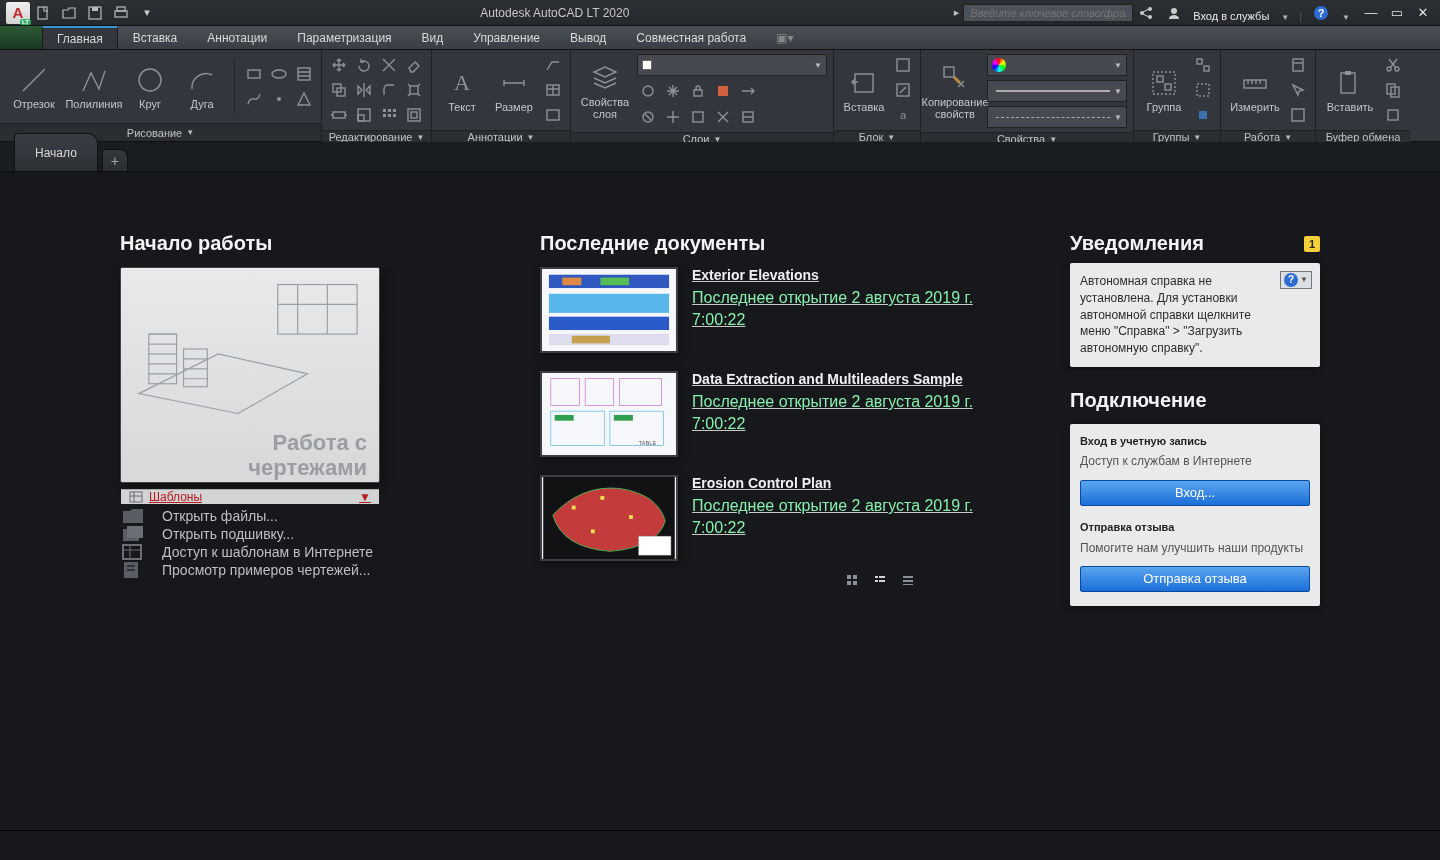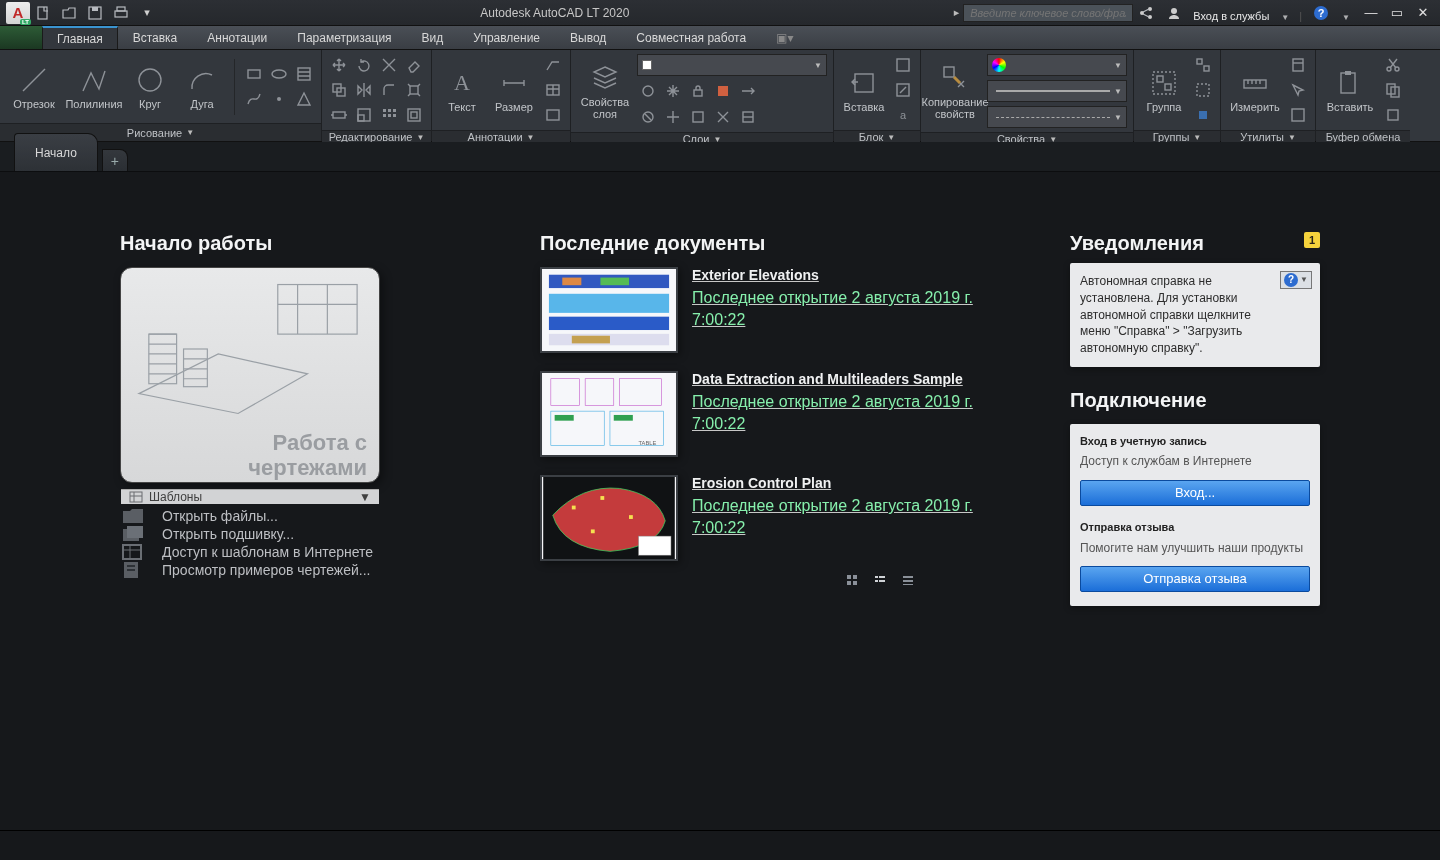--- a/index.html
+++ b/index.html
@@ -146,41 +146,41 @@
   }
 
   
   .startpage{flex:1;display:flex;gap:40px;padding:60px 28px 20px 120px;overflow:hidden;}
   .col-left{width:380px;flex-shrink:0;}
   .col-mid{width:490px;flex-shrink:0;}
   .col-right{width:250px;flex-shrink:0;}
   h2.sec{color:#f3f4f5;font-size:20px;font-weight:600;margin-bottom:12px;}
   .start-card{
     width:260px;height:216px;background:linear-gradient(#e8e9ea,#d7d8d9);
-    border:1px solid #444;border-radius:12px;
+    border:1px solid #444;border-radius:2px;
     display:flex;flex-direction:column;position:relative;
     box-shadow:3px 3px 10px rgba(0,0,0,.4);
   }
   .card-graphic{flex:1;display:flex;align-items:flex-end;justify-content:flex-start;padding:6px 8px;}
   .card-title{font-size:22px;color:#9a9da1;font-weight:600;text-align:right;padding:0 12px 8px 0;line-height:1.15;}
-  .card-footer{height:28px;border-top:1px solid #aaa;display:flex;align-items:center;padding:0 8px;color:#404040;background:#d2d3d5;justify-content:space-between;}
+  .card-footer{height:28px;border-top:1px solid #aaa;display:flex;align-items:center;padding:0 8px;color:#b91c1c;background:#d2d3d5;justify-content:space-between;text-decoration:underline;}
   .link-list{margin-top:24px;display:flex;flex-direction:column;}
   .link-item{display:flex;align-items:center;gap:16px;color:#bdbfc3;font-size:14px;}
   .link-item .licon{width:26px;height:18px;display:flex;align-items:center;justify-content:center;color:#7c8086;}
 
   .recent-item{display:flex;gap:14px;margin-bottom:18px;text-decoration:underline;}
   .thumb{
     width:138px;height:86px;background:#f5f5f8;border:2px solid #3b3f44;box-shadow:2px 2px 8px rgba(0,0,0,.45);
     display:flex;align-items:center;justify-content:center;overflow:hidden;
   }
   .thumb svg{width:100%;height:100%;}
   .recent-info .name{color:#f0f1f2;font-weight:700;font-size:14px;margin-bottom:4px;}
   .recent-info .meta{color:#86efac;font-size:16px;line-height:1.35;}
 
-  .notif-head{display:flex;justify-content:space-between;margin-bottom:8px;}
+  .notif-head{display:flex;align-items:center;justify-content:space-between;margin-bottom:8px;}
   .notif-badge{width:16px;height:16px;background:#f5d23c;border-radius:2px;color:#2a2418;font-size:11px;font-weight:bold;display:flex;align-items:center;justify-content:center;}
   .notif-box,.conn-box{
     background:var(--panel-bg);color:var(--panel-text);
     padding:10px;border-radius:2px;font-size:12px;line-height:1.4;
     box-shadow:0 2px 6px rgba(0,0,0,.35);
   }
   .notif-box{position:relative;padding-right:46px;}
   .help-widget{position:absolute;right:8px;top:8px;width:32px;height:18px;background:#dce0e5;border:1px solid #777;display:flex;align-items:center;justify-content:center;}
   .help-widget .q{width:14px;height:14px;border-radius:50%;background:#2d6cd0;color:#fff;font-size:10px;font-weight:bold;display:flex;align-items:center;justify-content:center;}
   .conn-box{margin-top:10px;display:flex;flex-direction:column;gap:4px;padding-bottom:14px;}
@@ -701,21 +701,21 @@
             </svg>
           </span>
         <span class="mini">
             <svg width="18" height="18">
               <rect class="stk" x="3" y="3" width="12" height="12"></rect>
             </svg>
           </span>
       </div>
     </div>
     <div class="panel-label">
-        <span>Утилиты</span>
+        <span>Работа</span>
         <span class="tri">▼</span>
       </div>
   </div>
 
   <div class="panel" style="border-right:none;">
     <div class="panel-body">
       <div class="bigtool">
         <span class="ico">
             <svg width="30" height="30">
               <rect class="stk" x="6" y="5" width="14" height="20"></rect>

